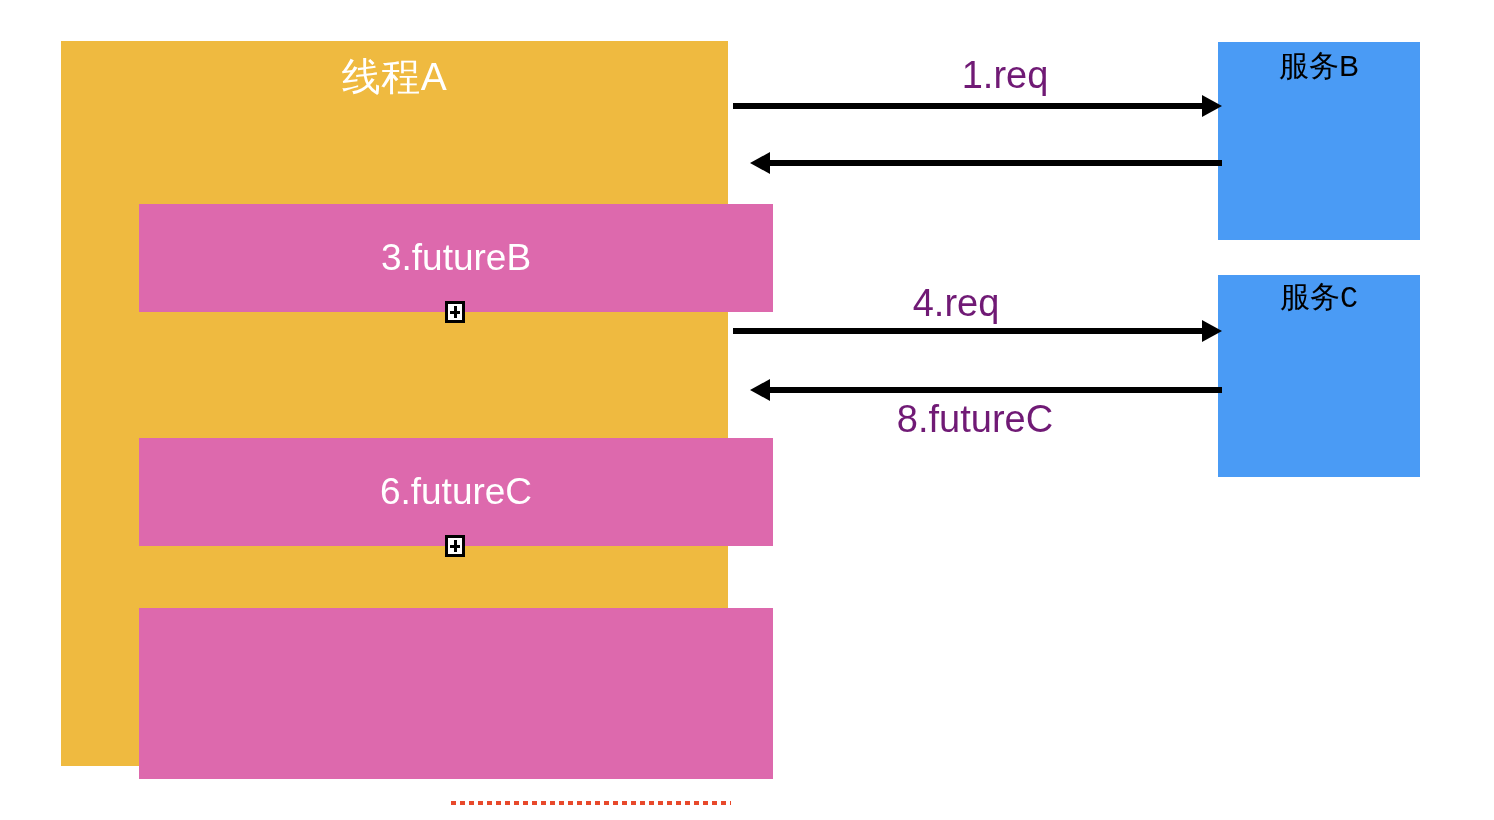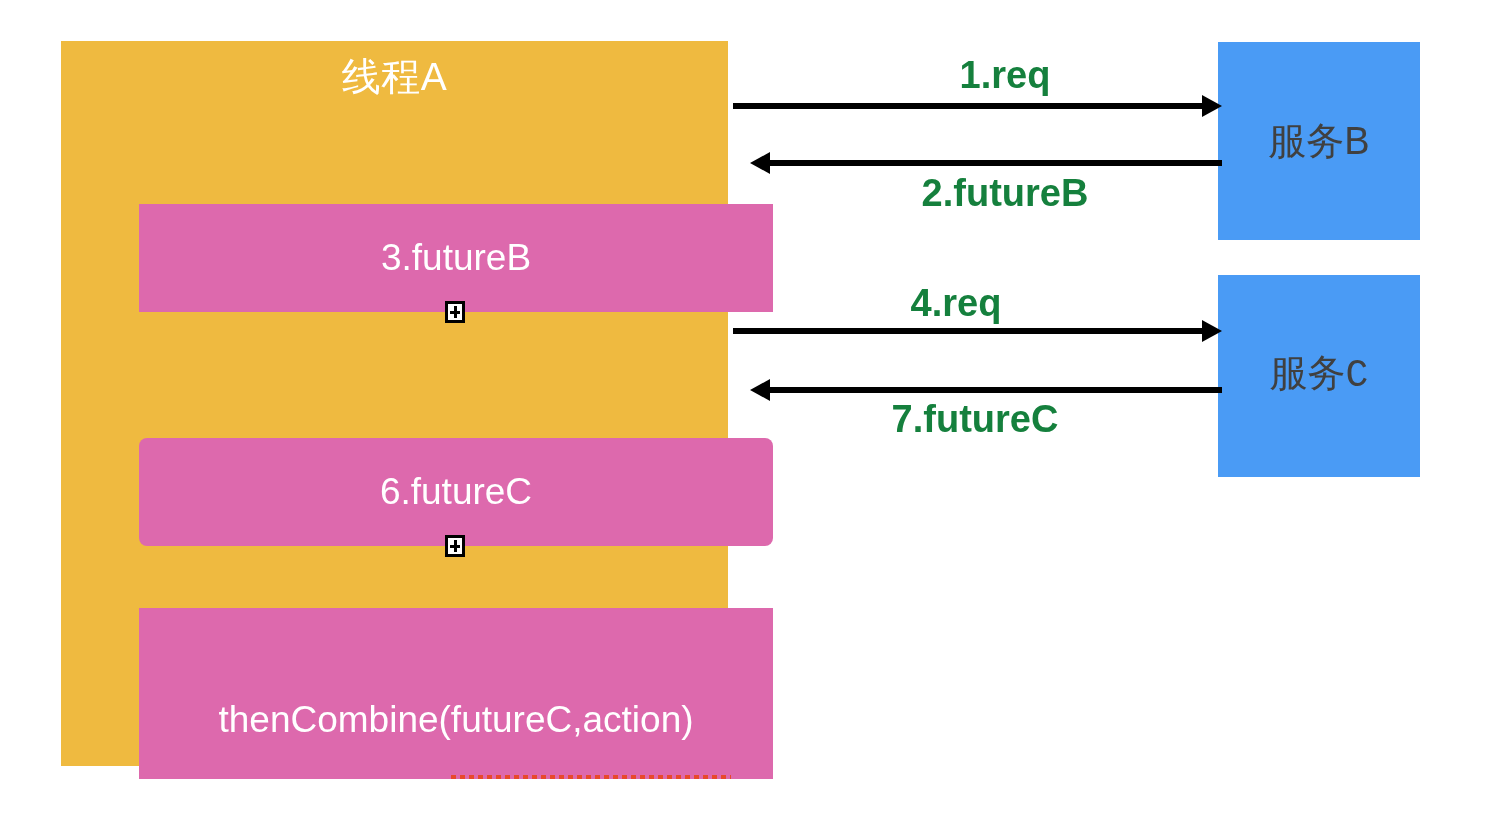--- a/index.html
+++ b/index.html
@@ -56,21 +56,21 @@
     font-size: 37px;
     line-height: 48px;
   }
   .task-box .task-label {
     display: block;
     width: 100%;
     padding: 0 0;
     box-sizing: border-box;
   }
   #task-future-b { top: 163px; height: 108px; }
-  #task-future-c { top: 397px; height: 108px; border-radius: 8px; }
+  #task-future-c { top: 397px; height: 108px; }
   #task-combine  { top: 567px; height: 171px; }
 
   #task-combine .task-label {
     position: relative;
     font-size: 37px;
     line-height: 52px;
   }
   .squiggle-underline {
     position: absolute;
     left: 312px;
@@ -115,25 +115,25 @@
   }
   #plus-marker-b { left: 384px; top: 260px; }
   #plus-marker-c { left: 384px; top: 494px; }
 
   
   .service-box {
     position: absolute;
     left: 1218px;
     width: 202px;
     background: #4a9bf5;
-    color: #404040;
+    color: #000000;
     display: flex;
-    align-items: center;
+    align-items: flex-start;
     justify-content: center;
-    font-size: 38px;
+    font-size: 30px;
     line-height: 48px;
     white-space: nowrap;
   }
   #service-b { top: 42px; height: 198px; }
   #service-c { top: 275px; height: 202px; font-family: Liberation Mono, monospace; }
 
   
   .arrow {
     position: absolute;
     height: 22px;
@@ -160,22 +160,22 @@
   .arrow.left  .head  { left: 0;  border-right: 20px solid #000000; }
 
   #arrow-req-b      { left: 733px; top: 95px;  width: 489px; }
   #arrow-futureb    { left: 750px; top: 152px; width: 472px; }
   #arrow-req-c      { left: 733px; top: 320px; width: 489px; }
   #arrow-futurec    { left: 750px; top: 379px; width: 472px; }
 
   
   .arrow-label {
     position: absolute;
-    font-weight: bold;
-    color: #15803d;
+    font-weight: normal;
+    color: #701a75;
     font-size: 38px;
     line-height: 46px;
     white-space: nowrap;
     text-align: center;
   }
   #label-req-b   { left: 865px; top: 52px;  width: 280px; }
   #label-futureb { left: 845px; top: 170px; width: 320px; }
   #label-req-c   { left: 816px; top: 280px; width: 280px; }
   #label-futurec { left: 815px; top: 396px; width: 320px; }
 </style>
@@ -195,21 +195,20 @@
 
     <div class="task-box" id="task-future-c">
       <span class="task-label">6.futureC</span>
     </div>
 
     <div class="plus-marker" id="plus-marker-c"></div>
 
     <div class="task-box" id="task-combine">
       <span class="task-label">
         <br>
-        <span>thenCombine(futureC,action)</span>
         <span class="squiggle-underline"></span>
       </span>
     </div>
   </div>
 
   <div class="service-box" id="service-b">
     <span>服务B</span>
   </div>
 
   <div class="service-box" id="service-c">
@@ -219,27 +218,26 @@
   <div class="arrow right" id="arrow-req-b">
     <span class="shaft"></span>
     <span class="head"></span>
   </div>
   <div class="arrow-label" id="label-req-b">1.req</div>
 
   <div class="arrow left" id="arrow-futureb">
     <span class="shaft"></span>
     <span class="head"></span>
   </div>
-  <div class="arrow-label" id="label-futureb">2.futureB</div>
 
   <div class="arrow right" id="arrow-req-c">
     <span class="shaft"></span>
     <span class="head"></span>
   </div>
   <div class="arrow-label" id="label-req-c">4.req</div>
 
   <div class="arrow left" id="arrow-futurec">
     <span class="shaft"></span>
     <span class="head"></span>
   </div>
-  <div class="arrow-label" id="label-futurec">7.futureC</div>
+  <div class="arrow-label" id="label-futurec">8.futureC</div>
 
 </div>
 
 </body></html>

